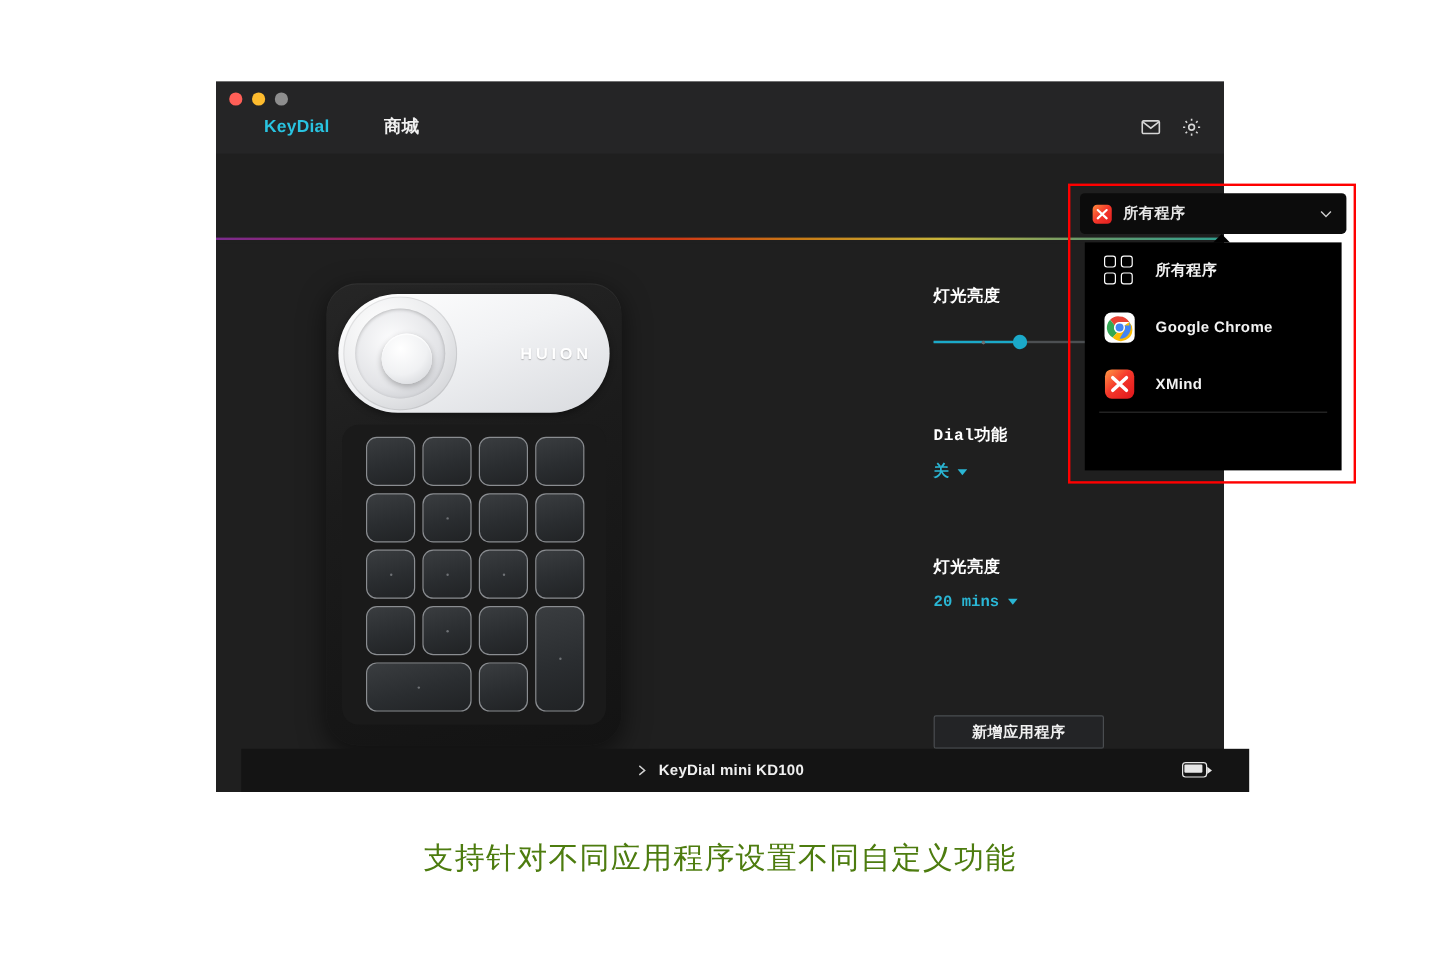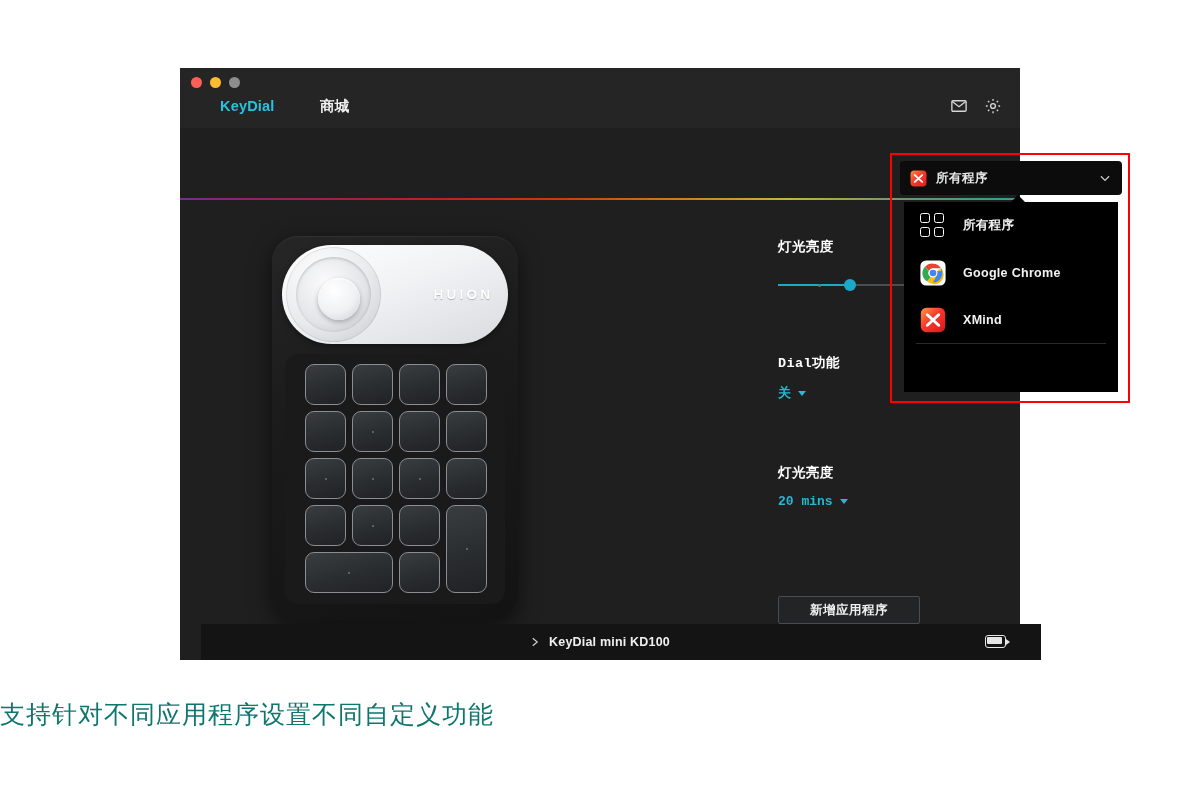--- a/index.html
+++ b/index.html
@@ -221,21 +221,21 @@
   }
   .battery .cap {
     position: absolute; left: 21px; top: 3.5px; width: 0; height: 0;
     border-top: 3px solid transparent; border-bottom: 3px solid transparent;
     border-left: 4px solid #e6e6e6;
   }
 
   
   .caption {
     position: absolute; left: 0; top: 698px; width: 1200px;
-    text-align: left; color: #0f766e; font-size: 25px; letter-spacing: 1px;
+    text-align: center; color: #4d7c0f; font-size: 25px; letter-spacing: 1px;
     font-family: "Liberation Sans", "DejaVu Sans", sans-serif;
   }
 </style>
 </head>
 <body>
 
 <div class="stage">
 
   <div class="app-window">
 

